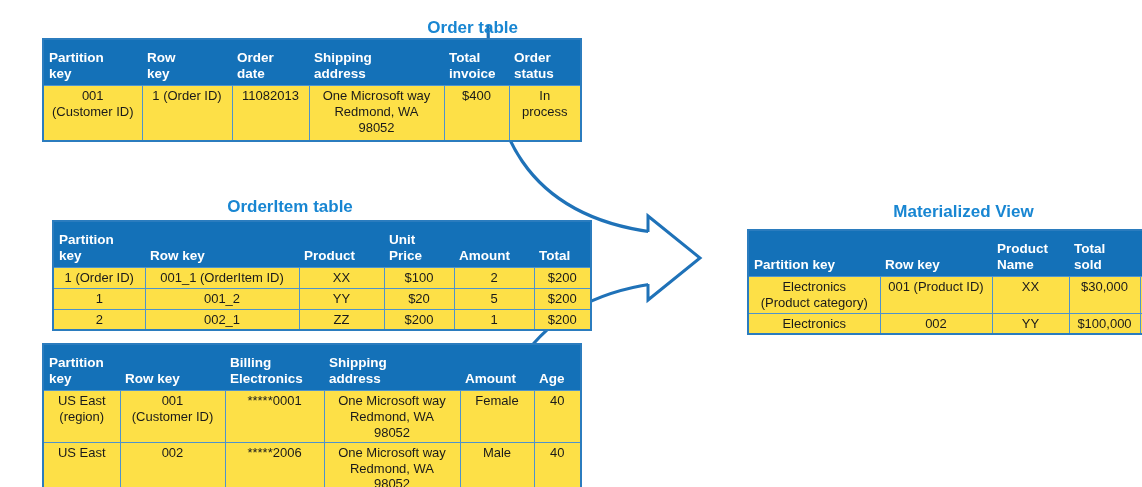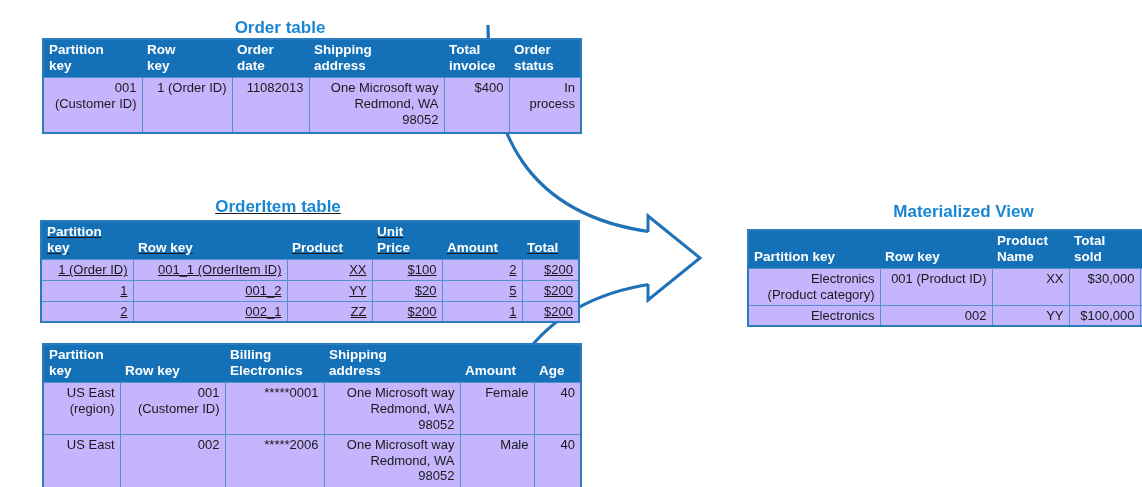--- a/index.html
+++ b/index.html
@@ -25,35 +25,35 @@
     color:var(--title-color);
   }
   table{
     border-collapse:collapse;table-layout:fixed;width:100%;
     border:2px solid var(--outer-border);
     font-size:13px;
   }
   th{
     background:var(--header-bg);color:var(--header-text);
     font-weight:bold;text-align:left;vertical-align:bottom;
-    padding:2px 5px 3px;line-height:1.2;white-space:pre-line;
+    padding:10px 5px 3px;line-height:1.2;white-space:pre-line;
     font-size:13.5px;
   }
   td{
     border:1px solid var(--grid-border);
-    vertical-align:top;text-align:right;
+    vertical-align:top;text-align:center;
     padding:2px 5px;line-height:1.2;white-space:pre-line;
-    background:#c4b5fd;color:var(--cell-text);
+    background:#fde047;color:var(--cell-text);
   }
   
   .pos-order   {left:2px;  top:2px;   width:476px;}
-  .pos-orderitem{left:0; top:181px; width:476px;text-decoration:underline;}
+  .pos-orderitem{left:12px; top:181px; width:476px;}
   .pos-customer{left:2px;  top:327px; width:476px;}
   .pos-mv      {left:707px;top:186px; width:433px;}
-  .pos-order    .tbl-title{margin-bottom:0;}
+  .pos-order    .tbl-title{margin-bottom:0;text-align:right;}
   .pos-orderitem.tbl-wrap .tbl-title{margin-bottom:3px;}
   .pos-customer .tbl-title{margin-bottom:0;}
   .pos-mv       .tbl-title{margin-bottom:7px;}
   
   .t0 th:nth-child(1){width:88px}.t0 th:nth-child(2){width:80px}.t0 th:nth-child(3){width:67px}
   .t0 th:nth-child(4){width:125px}.t0 th:nth-child(5){width:55px}.t0 th:nth-child(6){width:61px}
   .t1 th:nth-child(1){width:81px}.t1 th:nth-child(2){width:144px}.t1 th:nth-child(3){width:75px}
   .t1 th:nth-child(4){width:60px}.t1 th:nth-child(5){width:70px}.t1 th:nth-child(6){width:46px}
   .t2 th:nth-child(1){width:66px}.t2 th:nth-child(2){width:95px}.t2 th:nth-child(3){width:89px}
   .t2 th:nth-child(4){width:126px}.t2 th:nth-child(5){width:64px}.t2 th:nth-child(6){width:36px}

